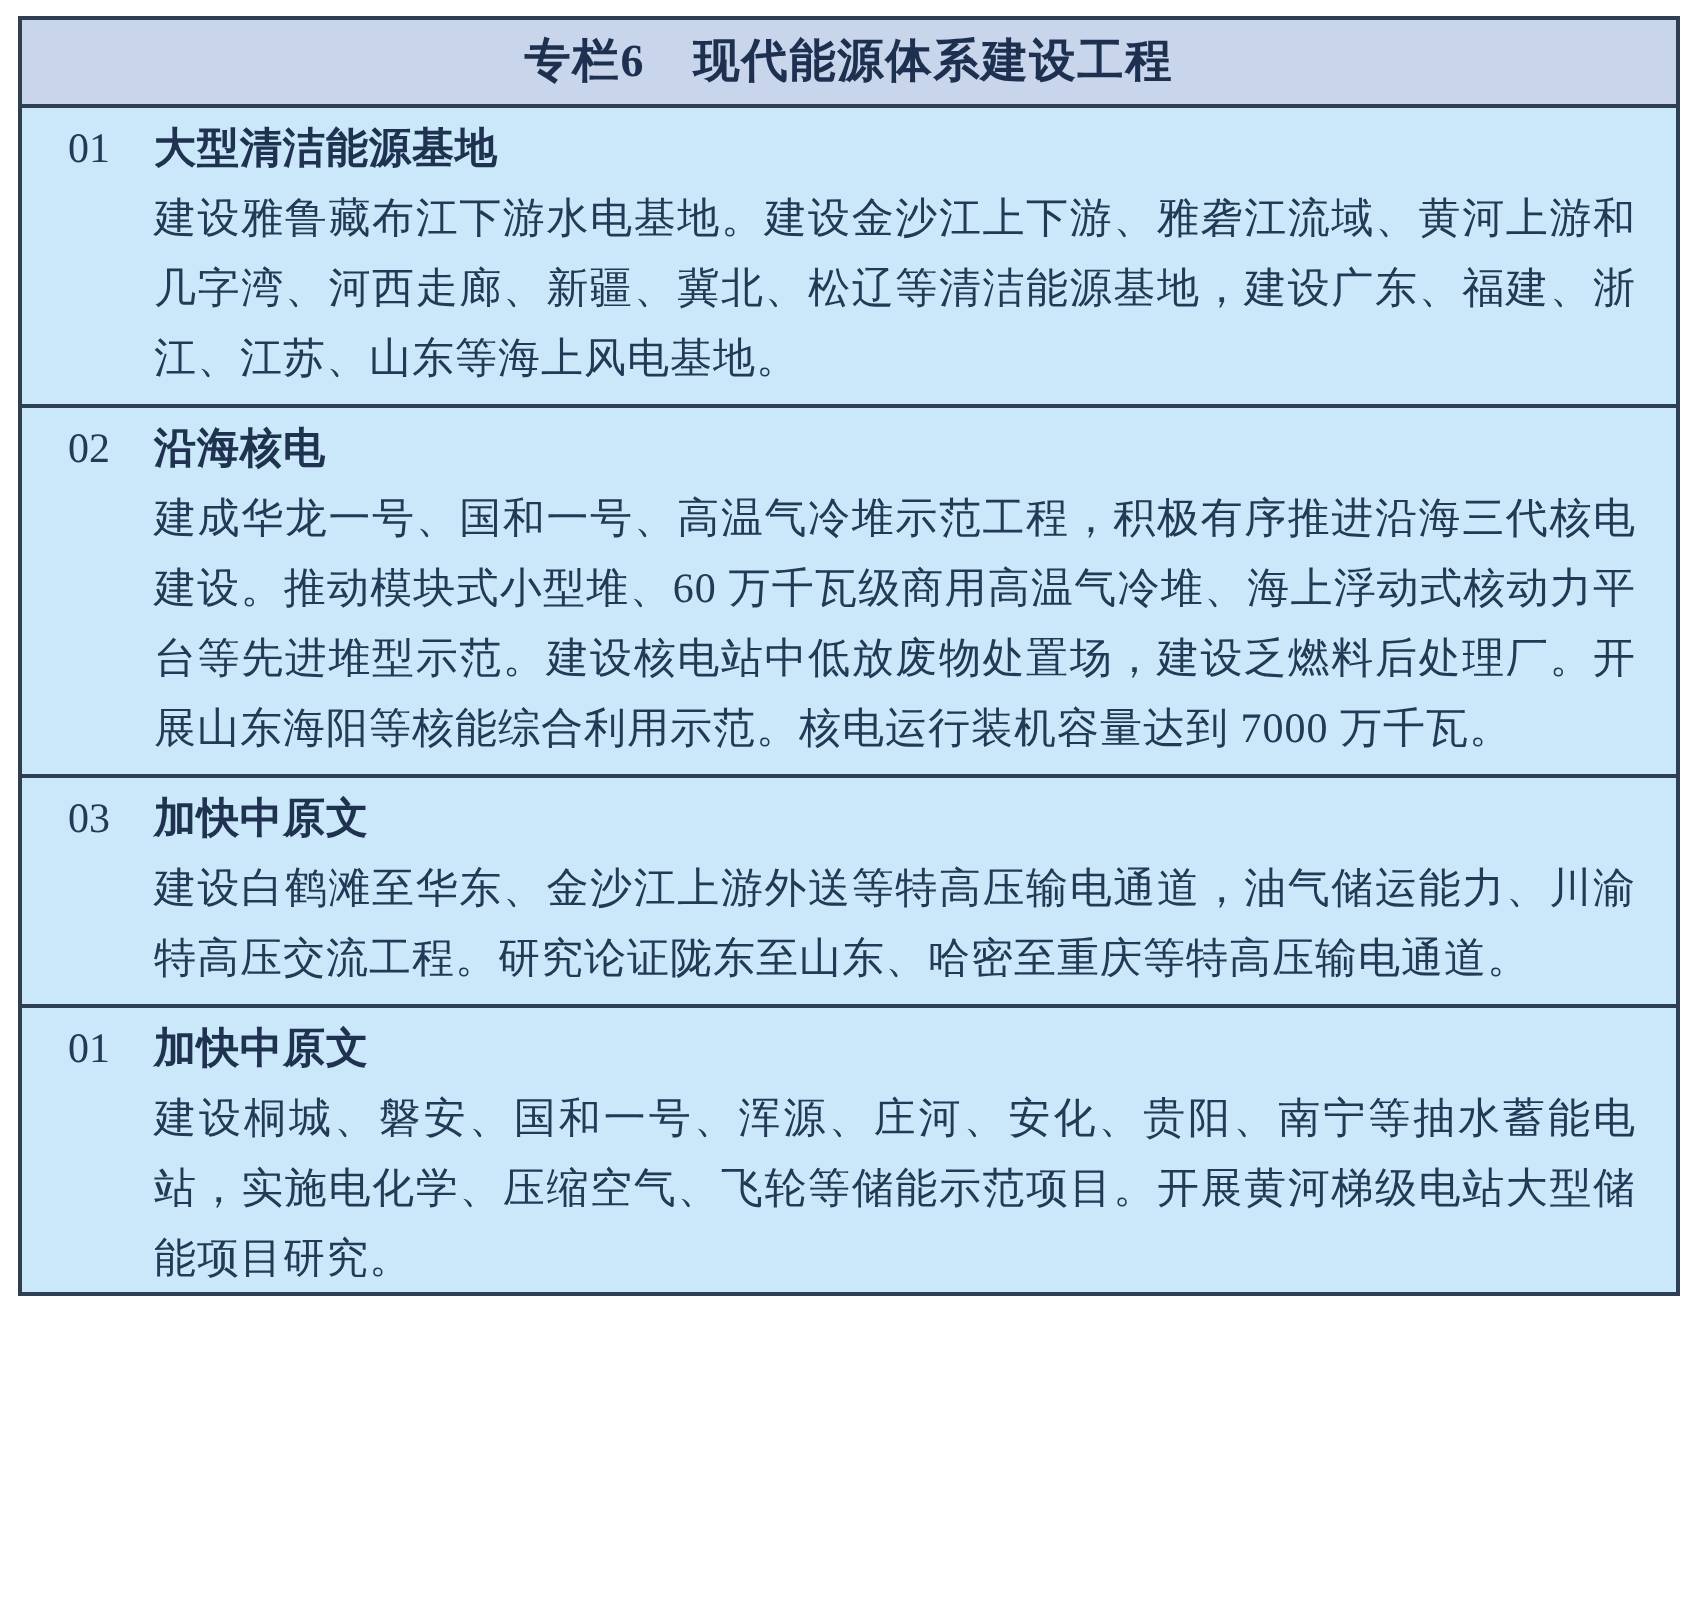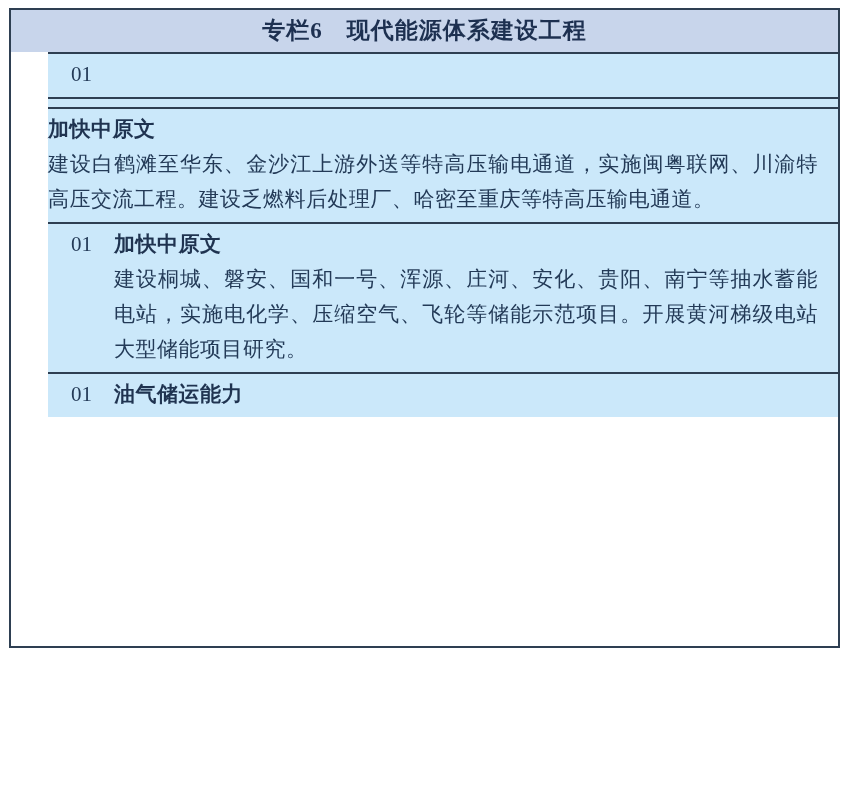--- a/index.html
+++ b/index.html
@@ -35,21 +35,20 @@
     height: 42px;
     flex: 0 0 auto;
     letter-spacing: 1px;
   }
   .section {
     background: #cbe8fa;
     border-top: 2px solid #2e3f52;
     padding: 3px 20px 5px 0;
     display: flex;
     flex: 0 0 auto;
-    margin-left: 37px;
   }
   .section-num {
     flex: 0 0 66px;
     box-sizing: border-box;
     padding-left: 23px;
     font-size: 21px;
     line-height: 35px;
     color: #233a57;
   }
   .section-content {
@@ -74,31 +73,39 @@
 </head>
 <body>
 
 <div class="page">
   <div class="panel">
 
     <div class="panel-header">专栏6　现代能源体系建设工程</div>
 
     <div class="section">
       <div class="section-num">01</div>
-    </div>
-
-    <div class="section">
       <div class="section-content">
+        <div class="section-title">大型清洁能源基地</div>
+        <div class="section-body">建设雅鲁藏布江下游水电基地。建设金沙江上下游、雅砻江流域、黄河上游和几字湾、河西走廊、新疆、冀北、松辽等清洁能源基地，建设广东、福建、浙江、江苏、山东等海上风电基地。</div>
       </div>
     </div>
 
     <div class="section">
+      <div class="section-num">02</div>
+      <div class="section-content">
+        <div class="section-title">沿海核电</div>
+        <div class="section-body">建成华龙一号、国和一号、高温气冷堆示范工程，积极有序推进沿海三代核电建设。推动模块式小型堆、60 万千瓦级商用高温气冷堆、海上浮动式核动力平台等先进堆型示范。建设核电站中低放废物处置场，建设乏燃料后处理厂。开展山东海阳等核能综合利用示范。核电运行装机容量达到 7000 万千瓦。</div>
+      </div>
+    </div>
+
+    <div class="section">
+      <div class="section-num">03</div>
       <div class="section-content">
         <div class="section-title">加快中原文</div>
-        <div class="section-body">建设白鹤滩至华东、金沙江上游外送等特高压输电通道，实施闽粤联网、川渝特高压交流工程。建设乏燃料后处理厂、哈密至重庆等特高压输电通道。</div>
+        <div class="section-body">建设白鹤滩至华东、金沙江上游外送等特高压输电通道，油气储运能力、川渝特高压交流工程。研究论证陇东至山东、哈密至重庆等特高压输电通道。</div>
       </div>
     </div>
 
     <div class="section">
       <div class="section-num">01</div>
       <div class="section-content">
         <div class="section-title">加快中原文</div>
         <div class="section-body">建设桐城、磐安、国和一号、浑源、庄河、安化、贵阳、南宁等抽水蓄能电站，实施电化学、压缩空气、飞轮等储能示范项目。开展黄河梯级电站大型储能项目研究。</div>
       </div>
     </div>

